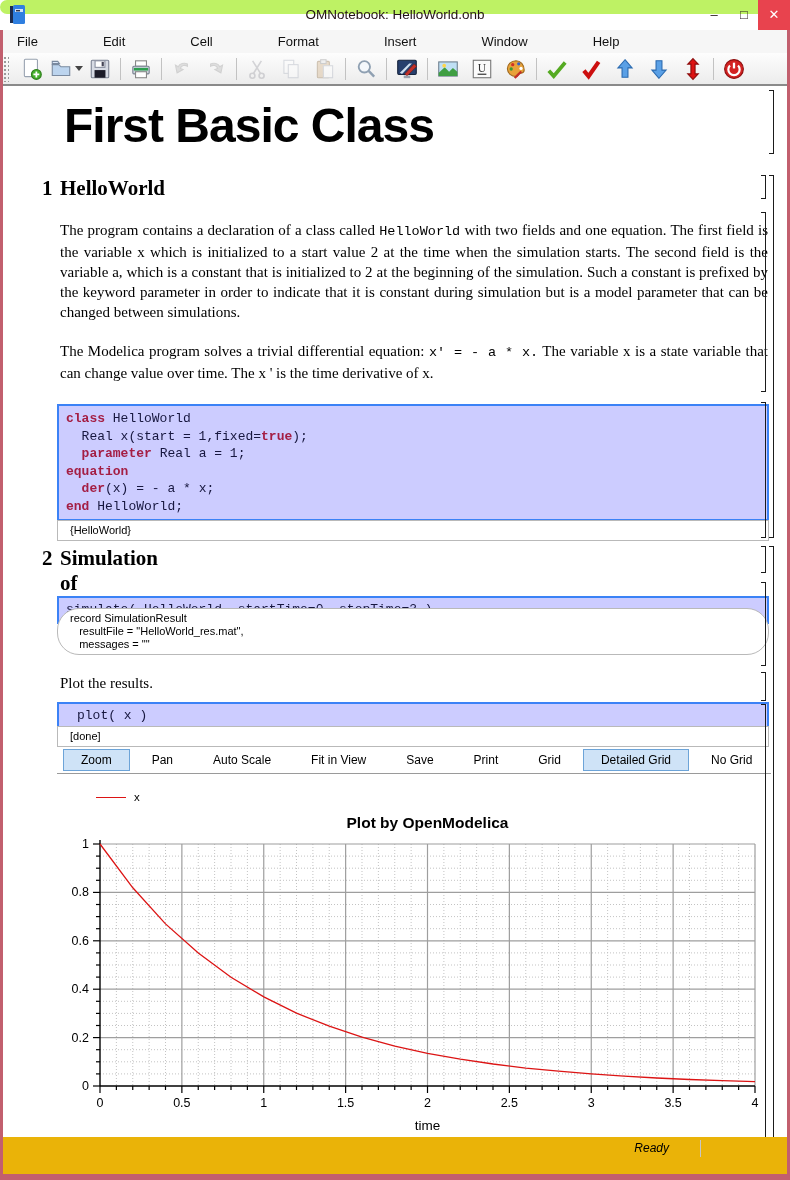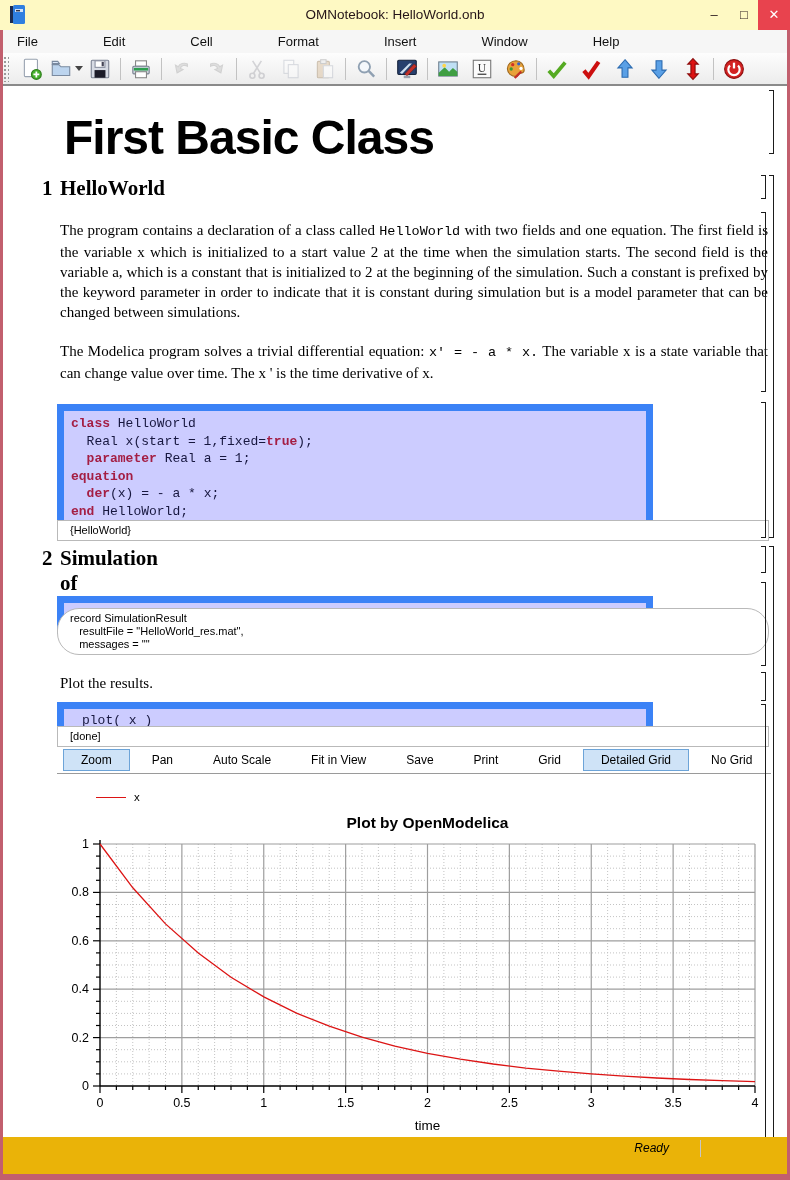--- a/index.html
+++ b/index.html
@@ -1,22 +1,22 @@
 <!DOCTYPE html>
 <html><head>
 <meta charset="utf-8">
 <style>
   * { margin:0; padding:0; box-sizing:border-box; }
   html,body { width:790px; height:1180px; overflow:hidden; background:#fff;
               font-family:"Liberation Sans", sans-serif; }
   #window { position:absolute; inset:0; }
 
   
-  #titlebar { position:absolute; left:0; top:0; width:790px; height:30px;
-              background:#fef9c3; display:flex; align-items:center; }
+  #titlebar { position:absolute; left:0; top:0; width:790px; height:14px;
+              background:#bef264; display:flex; align-items:center;border-radius:8px; }
   #app-icon { position:absolute; left:10px; top:5px; width:15px; height:19px; }
   #title-text { position:absolute; left:0; right:0; text-align:center; top:7px;
                 font-size:13.5px; color:#241418; }
   .winbtn { position:absolute; top:0; height:30px; width:28px; text-align:center;
             line-height:30px; font-size:13px; color:#2a1a1e; cursor:default; }
   #btn-min { right:62px; }
   #btn-max { right:32px; }
   #btn-close { right:0; width:32px; background:#e8434e; color:#fff; }
 
   
@@ -43,30 +43,30 @@
   #frame-left  { position:absolute; left:0; top:30px; width:3px; bottom:0; background:#c25f6e; }
   #frame-right { position:absolute; right:0; top:30px; width:3px; bottom:0; background:#c25f6e; }
   #frame-bottom{ position:absolute; left:0; bottom:0; width:790px; height:6px; background:#c25f6e; }
 
   
   #document { position:absolute; left:3px; right:3px; top:88px; height:1060px;
               background:#fff; border-bottom:3px solid #111; overflow:hidden; }
   .abs { position:absolute; }
 
   #doc-title { left:61px; top:10px; font-size:48px; font-weight:bold; letter-spacing:-1px;
-               color:#000; font-family:"Liberation Sans",sans-serif;margin-top:12px; }
+               color:#000; font-family:"Liberation Sans",sans-serif; }
   .heading { font-family:"Liberation Serif",serif; font-weight:bold; font-size:21px; color:#000; }
   .h-num { position:absolute; left:39px; }
   .h-txt { position:absolute; left:57px; }
 
   .para { left:57px; width:708px; font-family:"Liberation Serif",serif; font-size:15px;
           line-height:20px; color:#000; text-align:justify; }
   .mono-inline { font-family:"Liberation Mono",monospace; font-size:13.5px; }
 
-  .codecell { left:54px; width:596px; background:#ccccff; border:7px solid #3b82f6;
+  .codecell { left:54px; width:712px; background:#ccccff; border:2px solid #3b82f6;
               font-family:"Liberation Mono",monospace; font-size:13px; line-height:17.5px;
               color:#17173f; padding:4px 7px; white-space:pre; }
   .kw { color:#a41e44; font-weight:bold; }
   .outcell { left:54px; width:712px; background:#fff; border:1px solid #b9b9b9;
              font-family:"Liberation Sans",sans-serif; font-size:11px; line-height:13px;
              color:#000; padding:3px 12px; white-space:pre; }
 
   
   #plot-toolbar { left:54px; top:659px; width:714px; height:25px; display:flex;
                   align-items:center; }

